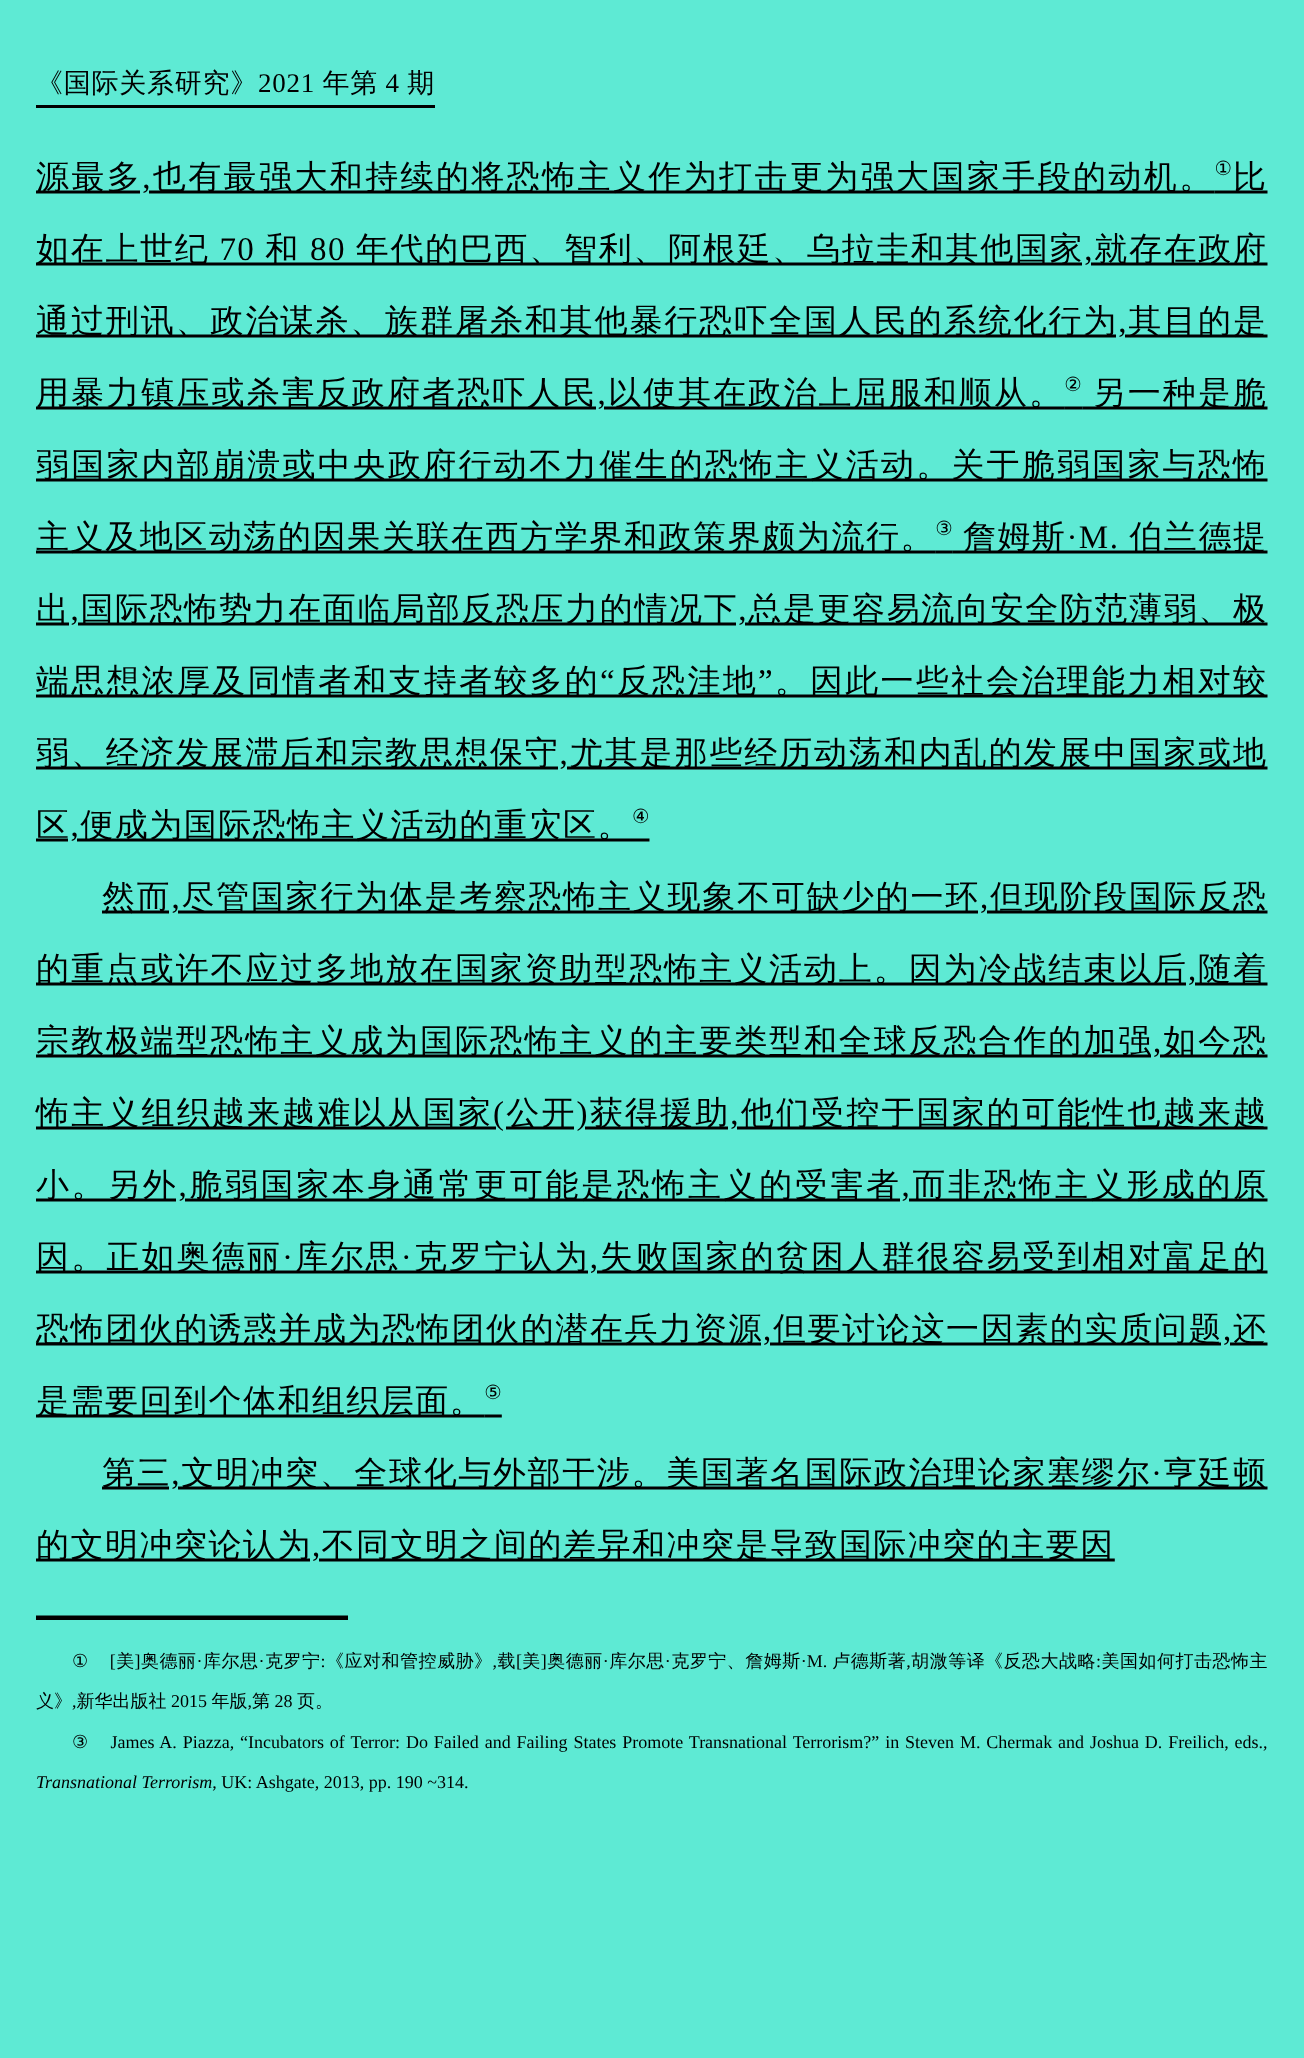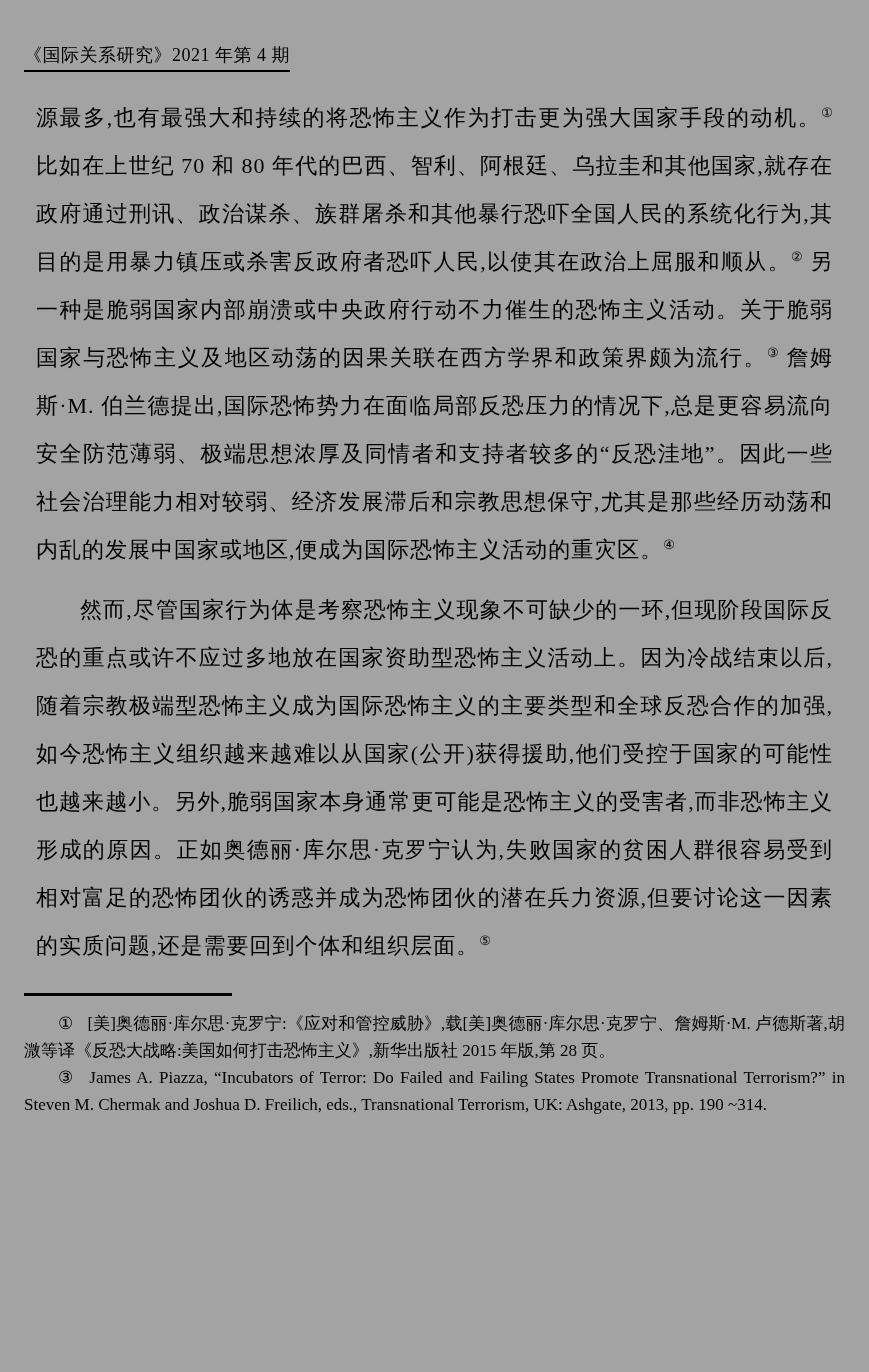--- a/index.html
+++ b/index.html
@@ -1,21 +1,21 @@
 <!DOCTYPE html>
 <html><head>
 <meta charset="utf-8">
 <style>
   html, body { margin: 0; padding: 0; background: #e8e8e8; }
   .page {
     position: relative;
     width: 869px;
     height: 1372px;
     margin: 0 auto;
-    background: #a3a3a3;
+    background: #5eead4;
     color: #000000;
     font-family: "Liberation Serif", "DejaVu Serif", serif;
     box-sizing: border-box;
     padding: 44px 24px 0 24px;
     overflow: hidden;
   }
   .journal-header {
     display: inline-block;
     font-size: 18px;
     letter-spacing: 0.5px;
@@ -24,56 +24,57 @@
     line-height: 1.3;
   }
   .body-text {
     margin-top: 22px;
     font-size: 22px;
     line-height: 48px;
     text-align: justify;
     text-justify: inter-character;
     letter-spacing: 0.045em;
   }
-  .body-text p { margin: 12px; }
+  .body-text p { margin: 0; text-decoration: underline; }
   .body-text p.indent { text-indent: 2em; }
   .sup {
     font-size: 13px;
     vertical-align: super;
     line-height: 0;
     letter-spacing: 0;
   }
   .fn-rule {
     width: 208px;
     height: 0;
     border-top: 3px solid #000;
     margin-top: 23px;
   }
   .footnotes {
     margin-top: 14px;
-    font-size: 17px;
+    font-size: 12px;
     line-height: 27px;
     text-align: justify;
     text-justify: inter-character;
   }
   .footnotes p { margin: 0; text-indent: 2em; }
   .fn-marker { margin-right: 14px; }
-  .italic { }
+  .italic { font-style: italic; }
 </style>
 </head>
 <body>
 
 <div class="page">
   <header>
     <div class="journal-header">《国际关系研究》2021 年第 4 期</div>
   </header>
 
   <main class="body-text">
       <p><span>源最多,也有最强大和持续的将恐怖主义作为打击更为强大国家手段的动机。</span><span class="sup">①</span><span>比如在上世纪 70 和 80 年代的巴西、智利、阿根廷、乌拉圭和其他国家,就存在政府通过刑讯、政治谋杀、族群屠杀和其他暴行恐吓全国人民的系统化行为,其目的是用暴力镇压或杀害反政府者恐吓人民,以使其在政治上屈服和顺从。</span><span class="sup">②</span><span> 另一种是脆弱国家内部崩溃或中央政府行动不力催生的恐怖主义活动。关于脆弱国家与恐怖主义及地区动荡的因果关联在西方学界和政策界颇为流行。</span><span class="sup">③</span><span> 詹姆斯·M. 伯兰德提出,国际恐怖势力在面临局部反恐压力的情况下,总是更容易流向安全防范薄弱、极端思想浓厚及同情者和支持者较多的“反恐洼地”。因此一些社会治理能力相对较弱、经济发展滞后和宗教思想保守,尤其是那些经历动荡和内乱的发展中国家或地区,便成为国际恐怖主义活动的重灾区。</span><span class="sup">④</span></p>
       <p class="indent"><span>然而,尽管国家行为体是考察恐怖主义现象不可缺少的一环,但现阶段国际反恐的重点或许不应过多地放在国家资助型恐怖主义活动上。因为冷战结束以后,随着宗教极端型恐怖主义成为国际恐怖主义的主要类型和全球反恐合作的加强,如今恐怖主义组织越来越难以从国家(公开)获得援助,他们受控于国家的可能性也越来越小。另外,脆弱国家本身通常更可能是恐怖主义的受害者,而非恐怖主义形成的原因。正如奥德丽·库尔思·克罗宁认为,失败国家的贫困人群很容易受到相对富足的恐怖团伙的诱惑并成为恐怖团伙的潜在兵力资源,但要讨论这一因素的实质问题,还是需要回到个体和组织层面。</span><span class="sup">⑤</span></p>
+      <p class="indent"><span>第三,文明冲突、全球化与外部干涉。美国著名国际政治理论家塞缪尔·亨廷顿的文明冲突论认为,不同文明之间的差异和冲突是导致国际冲突的主要因</span></p>
     </main>
 
   <div class="fn-rule"></div>
 
   <section class="footnotes">
       <p><span class="fn-marker">①</span><span>[美]奥德丽·库尔思·克罗宁:《应对和管控威胁》,载[美]奥德丽·库尔思·克罗宁、詹姆斯·M. 卢德斯著,胡溦等译《反恐大战略:美国如何打击恐怖主义》,新华出版社 2015 年版,第 28 页。</span></p>
       <p><span class="fn-marker">③</span><span>James A. Piazza, “Incubators of Terror: Do Failed and Failing States Promote Transnational Terrorism?” in Steven M. Chermak and Joshua D. Freilich, eds., </span><span class="italic">Transnational Terrorism</span><span>, UK: Ashgate, 2013, pp. 190 ~314.</span></p>
     </section>
 </div>
 

